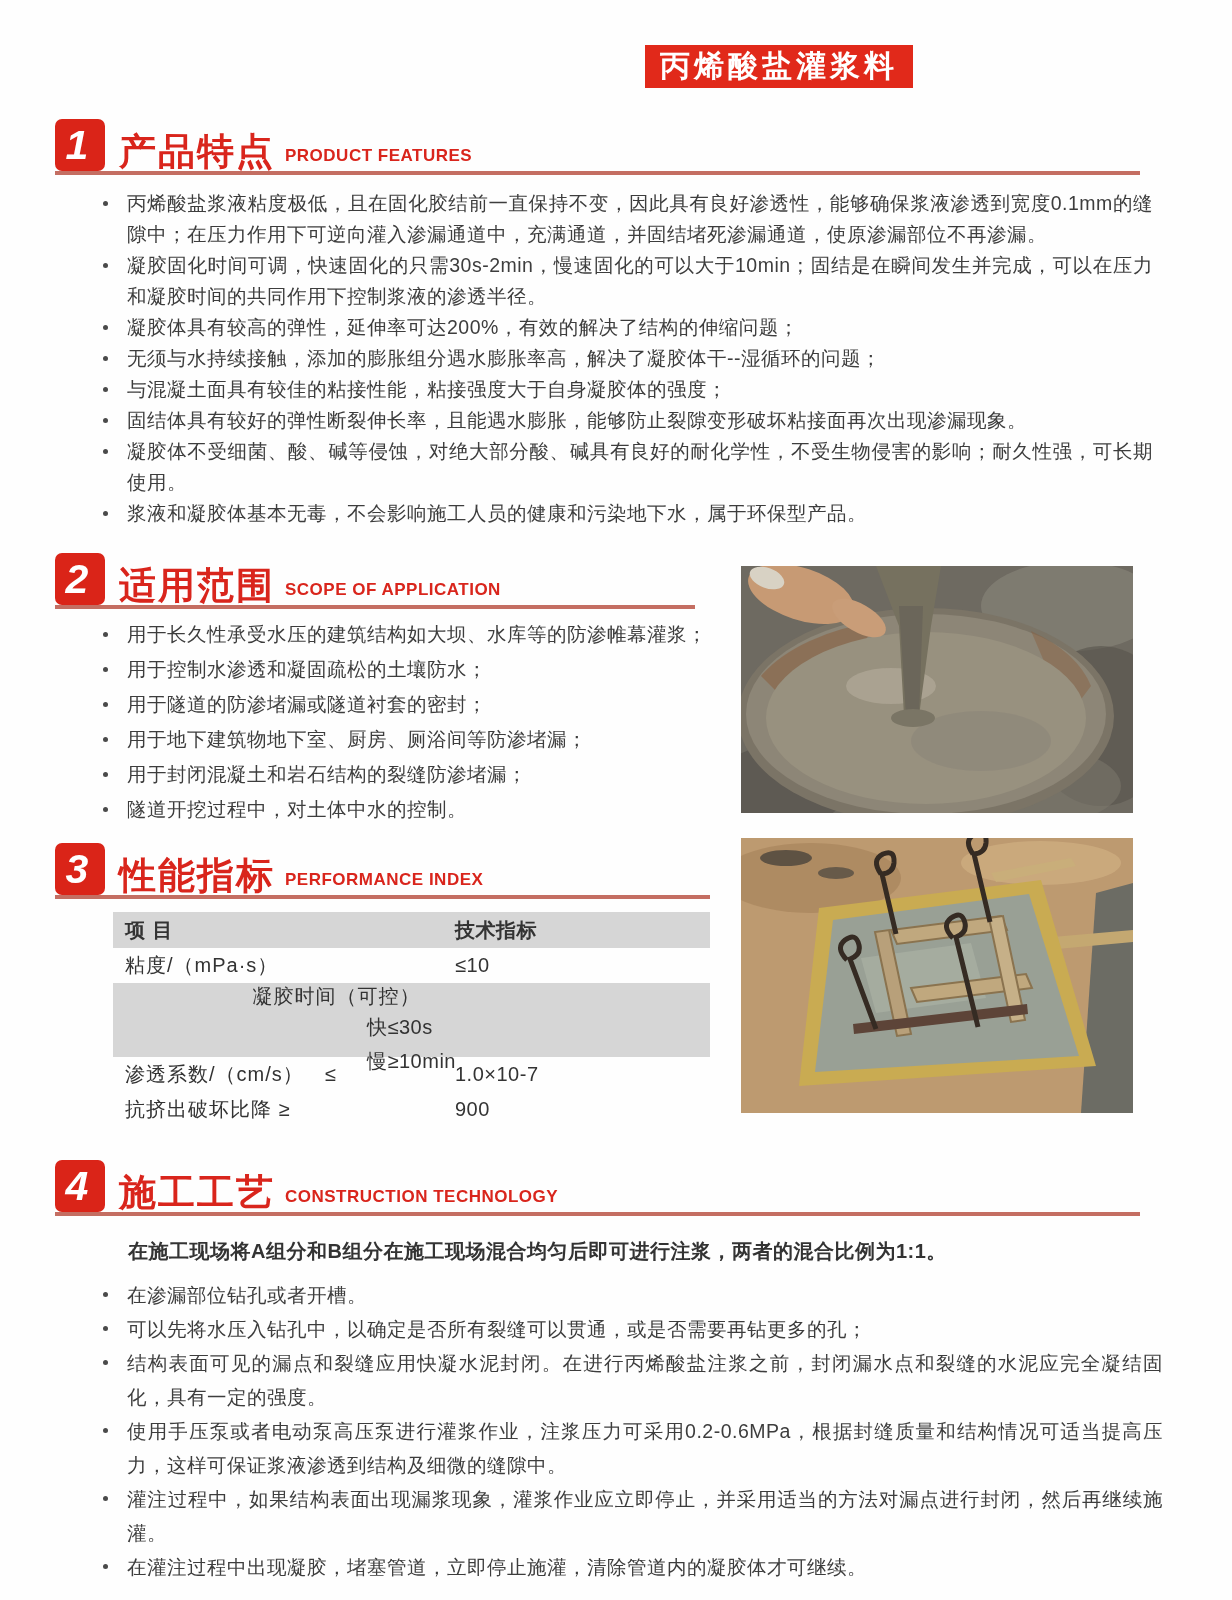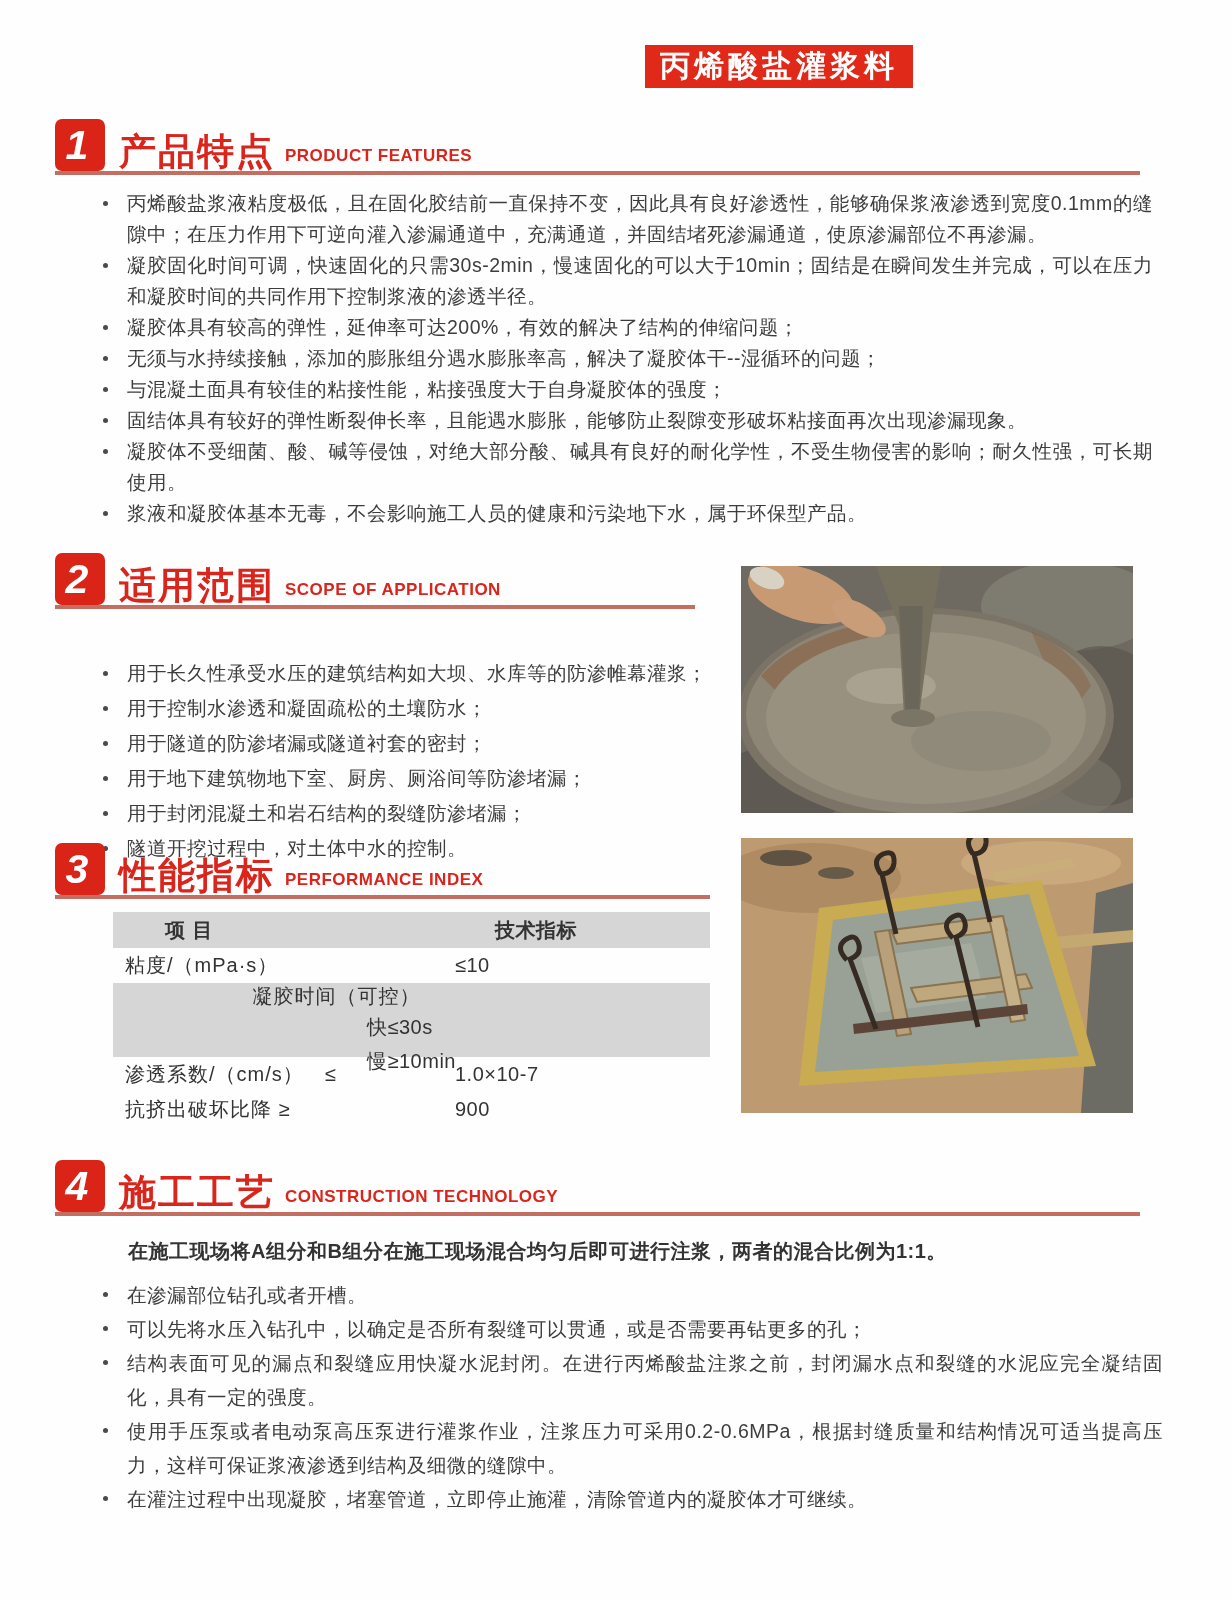--- a/index.html
+++ b/index.html
@@ -40,37 +40,37 @@
     position:relative; padding-left:30px; font-size:19.5px;
     letter-spacing:0.5px; color:#3d3d3d; text-align:justify;
   }
   ul.blist li::before {
     content:""; position:absolute; left:6px; width:5px; height:5px;
     border-radius:50%; background:#4a4a4a;
   }
   ul.s1 { left:97px; top:188px; width:1056px; }
   ul.s1 li { line-height:31px; }
   ul.s1 li::before { top:13px; }
-  ul.s2 { left:97px; top:656px; width:640px; }
+  ul.s2 { left:97px; top:617px; width:640px; }
   ul.s2 li { line-height:35px; }
   ul.s2 li::before { top:15px; }
   ul.s4 { left:97px; top:1278px; width:1066px; }
   ul.s4 li { line-height:34px; }
   ul.s4 li::before { top:14px; }
   .s4-intro {
     position:absolute; left:128px; top:1238px; width:1030px;
     font-size:20px; font-weight:bold; color:#333; letter-spacing:0.5px;
   }
   
   .ptable { position:absolute; left:113px; top:912px; width:597px; font-size:20px; color:#333; }
   .trow { display:flex; align-items:center; }
   .trow .c1 { width:342px; padding-left:12px; letter-spacing:1px; }
   .trow .c2 { flex:1; letter-spacing:0.5px; }
   .trow.stripe { background:#d6d6d6; }
-  .trow.thead { height:36px; font-weight:bold; letter-spacing:2px;padding-left:40px; }
+  .trow.thead { height:36px; font-weight:bold; letter-spacing:2px; }
   .trow.h1 { height:35px; }
   .trow.h2 { height:74px;flex-direction:column; }
   .trow.h2 .c2 span { display:block; line-height:34px; }
   
   .photo { position:absolute; display:block; }
   #photo1 { left:741px; top:566px; }
   #photo2 { left:741px; top:838px; }
 </style>
 </head>
 <body>
@@ -199,16 +199,17 @@
     <div class="badge">4</div>
     <div class="sec-zh">施工工艺</div>
     <div class="sec-en">CONSTRUCTION TECHNOLOGY</div>
   </div>
   <p class="s4-intro">在施工现场将A组分和B组分在施工现场混合均匀后即可进行注浆，两者的混合比例为1:1。</p>
   <ul class="blist s4">
     <li>在渗漏部位钻孔或者开槽。</li>
     <li>可以先将水压入钻孔中，以确定是否所有裂缝可以贯通，或是否需要再钻更多的孔；</li>
     <li>结构表面可见的漏点和裂缝应用快凝水泥封闭。在进行丙烯酸盐注浆之前，封闭漏水点和裂缝的水泥应完全凝结固化，具有一定的强度。</li>
     <li>使用手压泵或者电动泵高压泵进行灌浆作业，注浆压力可采用0.2-0.6MPa，根据封缝质量和结构情况可适当提高压力，这样可保证浆液渗透到结构及细微的缝隙中。</li>
+    <li>灌注过程中，如果结构表面出现漏浆现象，灌浆作业应立即停止，并采用适当的方法对漏点进行封闭，然后再继续施灌。</li>
     <li>在灌注过程中出现凝胶，堵塞管道，立即停止施灌，清除管道内的凝胶体才可继续。</li>
   </ul>
 
 </div>
 
 </body></html>

